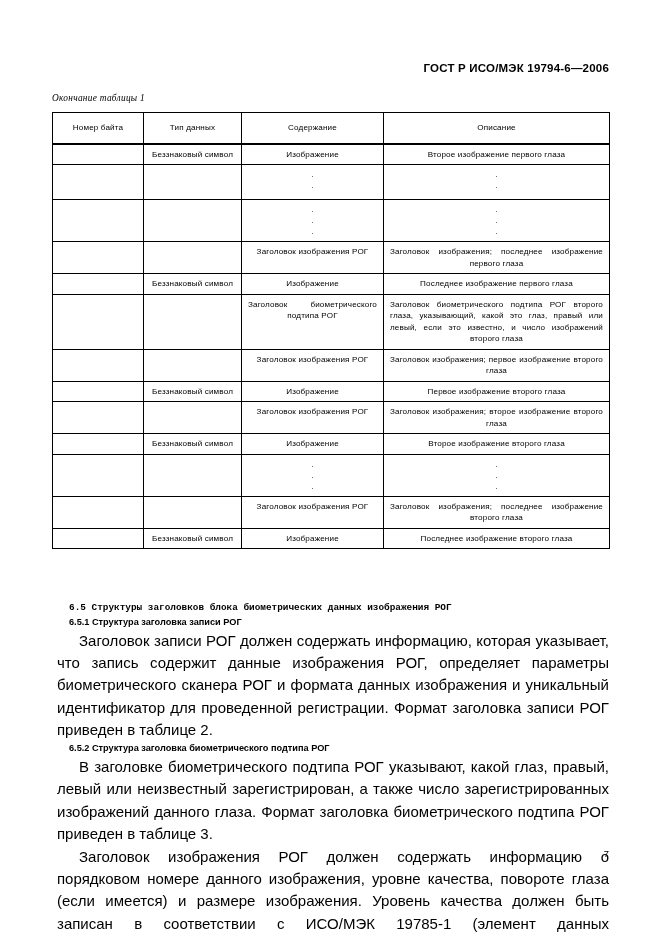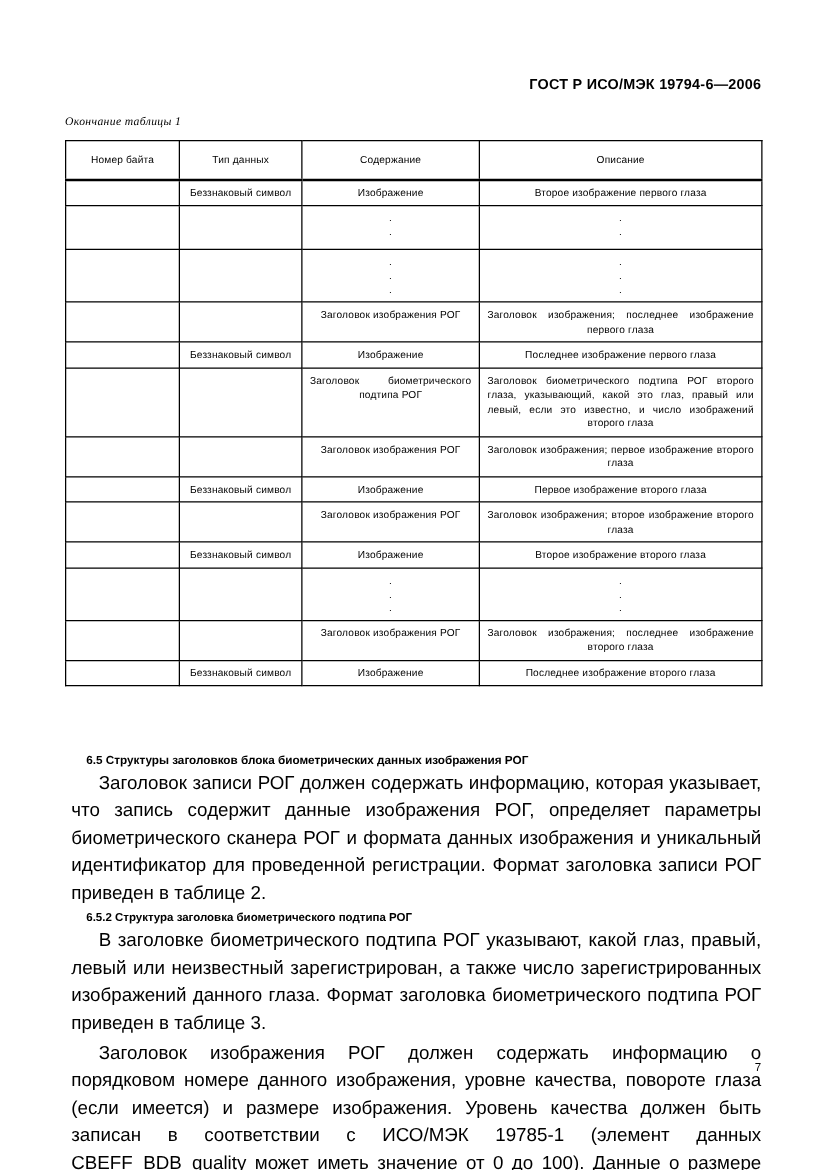--- a/index.html
+++ b/index.html
@@ -90,20 +90,21 @@
     font-size: 9.2px;
     line-height: 1.48;
     letter-spacing: 0.0px;
   }
   h3.sec {
     font-size: 9.4px;
     font-weight: bold;
     margin: 0;
     padding: 0 0 1px 17px;
     line-height: 1.45;
+    font-family: Liberation Mono, monospace;
   }
   h4.sec {
     font-size: 9.2px;
     font-weight: bold;
     margin: 0;
     padding: 0 0 1px 17px;
     line-height: 1.45;
   }
   p.para {
     margin: 0 0 1px 5px;
@@ -257,20 +258,21 @@
           <td class="cell-center"></td>
           <td class="cell-just-c">Беззнаковый символ</td>
           <td class="cell-just-c">Изображение</td>
           <td class="cell-just-c">Последнее изображение второго глаза</td>
         </tr>
       </tbody>
   </table>
 
   <div class="body-text" style="top:601px;">
     <h3 class="sec">6.5  Структуры заголовков блока биометрических данных изображения РОГ</h3>
+    <h4 class="sec">6.5.1  Структура заголовка записи РОГ</h4>
     <p class="para">Заголовок записи РОГ должен содержать информацию, которая указывает, что запись содержит данные изображения РОГ, определяет параметры биометрического сканера РОГ и формата данных изображения и уникальный идентификатор для проведенной регистрации. Формат заголовка записи РОГ приведен в таблице 2.</p>
     <h4 class="sec">6.5.2  Структура заголовка биометрического подтипа РОГ</h4>
     <p class="para">В заголовке биометрического подтипа РОГ указывают, какой глаз, правый, левый или неизвестный зарегистрирован, а также число зарегистрированных изображений данного глаза. Формат заголовка биометрического подтипа РОГ приведен в таблице 3.</p>
     <p class="para">Заголовок изображения РОГ должен содержать информацию о порядковом номере данного изображения, уровне качества, повороте глаза (если имеется) и размере изображения. Уровень качества должен быть записан в соответствии с ИСО/МЭК 19785-1 (элемент данных CBEFF_BDB_quality может иметь значение от 0 до 100). Данные о размере изображения должны предшествовать данным изображения. Формат заголовка изображения РОГ приведен в таблице 4.</p>
   </div>
 
   <div class="page-number">7</div>
 </div>
 
 </body></html>

